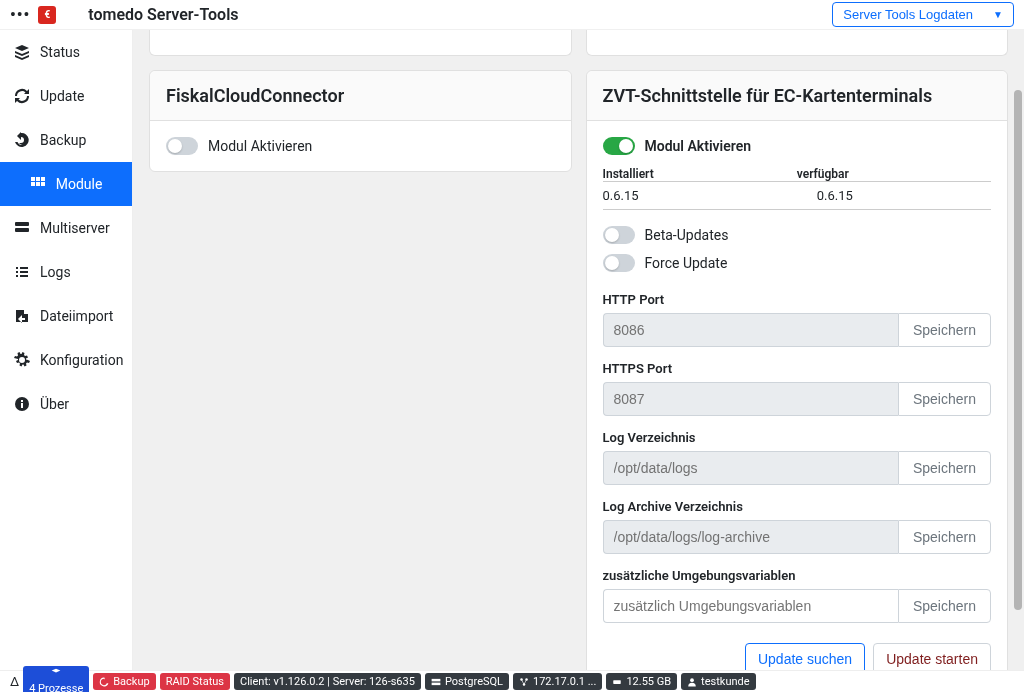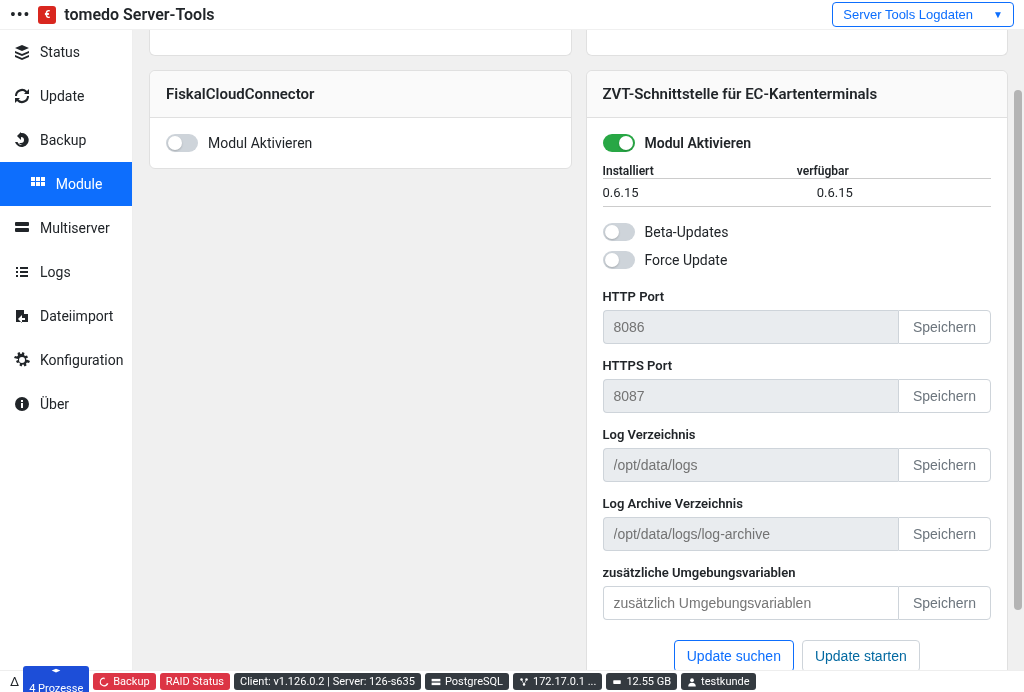--- a/index.html
+++ b/index.html
@@ -1,57 +1,57 @@
 <!DOCTYPE html>
 <html><head>
 <meta charset="utf-8">
 <style>
 * { box-sizing: border-box; margin: 0; padding: 0; }
 body { font-family: -apple-system, BlinkMacSystemFont, "Segoe UI", Roboto, sans-serif; font-size: 14px; color: #212529; background: #fff; overflow: hidden; }
 .topbar { height: 30px; display: flex; align-items: center; padding: 0 10px; justify-content: space-between; border-bottom: 1px solid #f0f0f0; }
 .topbar-left { display: flex; align-items: center; gap: 8px; }
-.app-title { font-size: 16px; font-weight: 600; }
+.app-title { font-size: 16px; font-weight: 600; margin-left: 24px; }
 .logo-icon { display: inline-flex; width: 18px; height: 18px; background: #d9271f; border-radius: 3px; align-items: center; justify-content: center; color: #fff; font-size: 10px; font-weight: bold; }
 .dots { font-size: 16px; font-weight: bold; letter-spacing: 1px; }
 .log-btn { border: 1px solid #0d6efd; color: #0d6efd; background: #fff; border-radius: 4px; padding: 4px 10px; font-size: 13px; cursor: pointer; display: flex; align-items: center; gap: 20px; }
 .log-btn .caret { font-size: 10px; }
 .shell { display: flex; height: 640px; }
 .sidebar { width: 133px; border-right: 1px solid #eee; display: flex; flex-direction: column; }
 .nav-item { display: flex; align-items: center; gap: 10px; padding: 14px 14px; font-size: 14px; cursor: pointer; color: #212529; }
 .nav-item.active { background: #0d6efd; color: #fff; justify-content: center; }
 .nav-icon { width: 16px; height: 16px; display: inline-flex; align-items: center; justify-content: center; }
 .main { flex: 1; background: #f0f0f0; overflow-y: auto; padding: 0 16px 16px 16px; position: relative; }
 .main-scroll { display: flex; gap: 14px; }
 .col { flex: 1; display: flex; flex-direction: column; gap: 14px; }
 .card { background: #fff; border: 1px solid #e0e0e0; border-radius: 6px; }
 .card-stub { height: 26px; border-top: none; border-top-left-radius: 0; border-top-right-radius: 0; }
-.card-header { padding: 14px 16px; border-bottom: 1px solid #e0e0e0; font-weight: 600; font-size: 15px; background: #fafafa; border-top-left-radius: 6px; border-top-right-radius: 6px;}
+.card-header { padding: 14px 16px; border-bottom: 1px solid #e0e0e0; font-weight: 600; font-size: 18px; background: #fafafa; border-top-left-radius: 6px; border-top-right-radius: 6px;}
 .card-body { padding: 16px; }
 .toggle-row { display: flex; align-items: center; gap: 10px; margin-bottom: 10px; }
 .toggle-row:last-child { margin-bottom: 0; }
 .toggle-row .lbl { font-size: 14px; }
 .toggle-row .lbl.bold { font-weight: 600; }
 .toggle { width: 32px; height: 18px; border-radius: 10px; background: #ced4da; position: relative; cursor: pointer; flex-shrink: 0; }
 .toggle::after { content: ""; position: absolute; width: 14px; height: 14px; border-radius: 50%; background: #fff; top: 2px; left: 2px; box-shadow: 0 1px 2px rgba(0,0,0,0.2); }
 .toggle.on { background: #28a745; }
 .toggle.on::after { left: 16px; }
 .ver-table { margin: 12px 0 16px 0; font-size: 13px; }
 .ver-table .hdr { display: flex; border-bottom: 1px solid #ccc; font-weight: 600; font-size: 12px; }
 .ver-table .row { display: flex; border-bottom: 1px solid #ccc; padding: 6px 0; gap: 40px; }
 .ver-table .cell { flex: 1; }
 .form-field { margin-bottom: 14px; }
 .form-field label { display: block; font-weight: 600; font-size: 13px; margin-bottom: 6px; }
 .input-group { display: flex; }
 .input-group input { flex: 1; padding: 6px 10px; border: 1px solid #ced4da; border-right: none; border-radius: 4px 0 0 4px; font-size: 14px; background: #e9ecef; color: #737373; }
 .input-group input:read-write { background: #fff; }
 .input-group button { padding: 8px 14px; border: 1px solid #ced4da; background: #fff; color: #6c757d; border-radius: 0 4px 4px 0; cursor: pointer; font-size: 14px; }
-.actions { display: flex; justify-content: center; gap: 8px; margin-top: 20px; }
+.actions { display: flex; justify-content: flex-end; gap: 8px; margin-top: 20px; }
 .btn { padding: 7px 12px; border-radius: 4px; font-size: 14px; cursor: pointer; }
 .btn-outline-primary { border: 1px solid #0d6efd; color: #0d6efd; background: #fff; }
-.btn-outline-secondary { border: 1px solid #ced4da; color: #0369a1; background: #fff; cursor: not-allowed; }
+.btn-outline-secondary { border: 1px solid #ced4da; color: #7f1d1d; background: #fff; cursor: not-allowed; }
 .statusbar { height: 22px; background: #fff; display: flex; align-items: center; gap: 4px; padding: 0 10px; font-size: 11px; border-top: 1px solid #eee; }
 .badge { padding: 2px 6px; border-radius: 3px; color: #fff; display: inline-flex; align-items: center; gap: 4px; font-size: 11px; }
 .b-green { background: #1d4ed8; flex-direction: column; }
 .b-red { background: #dc3545; }
 .b-dark { background: #343a40; }
 .scrollbar-fake { position: absolute; right: 2px; top: 0; bottom: 0; width: 8px; }
 .scrollbar-thumb { position: absolute; right: 0; top: 60px; width: 8px; height: 520px; background: rgba(0,0,0,0.25); border-radius: 4px; }
 </style>
 </head>
 <body>

